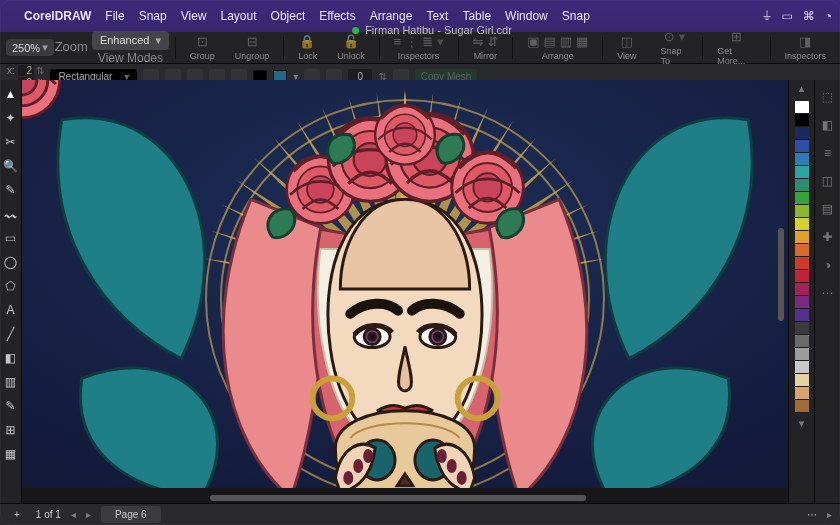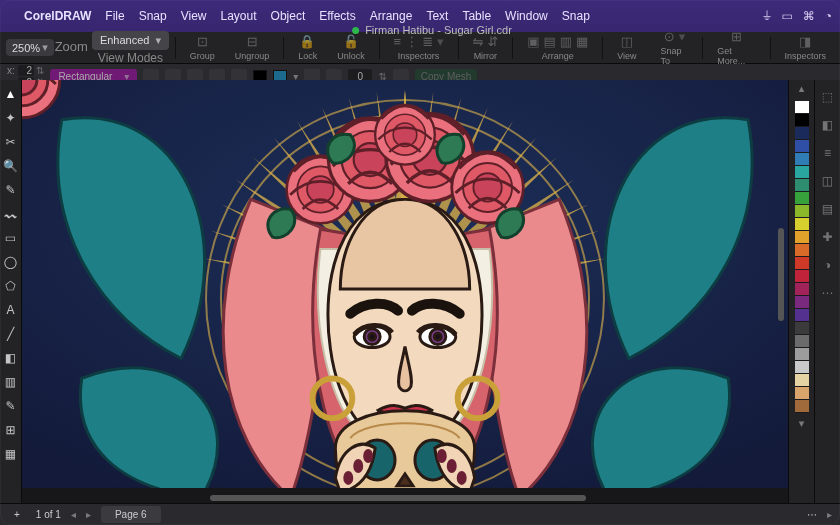--- a/index.html
+++ b/index.html
@@ -15,21 +15,21 @@
   .zoombox { display:flex; align-items:center; gap:2px; background:#3a3a3f; border-radius:4px; padding:2px 6px; color:#ddd; font-size:11px; }
   .viewmode { background:#444449; border-radius:4px; padding:3px 8px; font-size:11px; color:#ddd; display:flex; align-items:center; gap:6px; }
   .tlgroup { display:flex; flex-direction:column; align-items:center; gap:2px; color:#888; font-size:9px; padding:0 8px; }
   .tlgroup .iconrow { display:flex; gap:4px; color:#888; font-size:13px; opacity:.6; }
   .vsep { width:1px; height:22px; background:#111; margin:0 2px; }
   .propbar { height: 26px; background: #2a2a2e; border-bottom: 1px solid #0a0a0a; display:flex; align-items:center; padding:0 6px; gap:6px; font-size:10px; color:#aaa; }
   .propbar .numpair { display:flex; flex-direction:column; gap:1px; }
   .propbar .numpair .row { display:flex; align-items:center; gap:2px; }
   .propbar .numpair .lab { width:10px; text-align:center; color:#888; }
   .propbar .numpair .val { width:16px; background:#1d1d20; padding:0 2px; border-radius:2px; text-align:right; }
-  .propbar .dd { background:#701a75; border-radius:3px; padding:2px 8px; display:flex; align-items:center; gap:12px; }
+  .propbar .dd { background:#000000; border-radius:3px; padding:2px 8px; display:flex; align-items:center; gap:12px; }
   .propbar .sw { width:14px; height:14px; border:1px solid #111; }
   .propbar .sw.black { background:#000; }
   .propbar .sw.blue { background:#1c6b8f; }
   .propbar .num { width:24px; background:#1d1d20; padding:2px 4px; border-radius:2px; text-align:center; }
   .propbar .micon { width:16px; height:16px; background:#3a3a3f; border-radius:2px; opacity:.5; }
   .main { position:absolute; top:80px; left:0; right:0; bottom:22px; display:flex; }
   .tooldock { width:22px; background:#232326; display:flex; flex-direction:column; align-items:center; padding-top:6px; gap:8px; border-right:1px solid #0a0a0a; }
   .tooldock .tool { width:16px; height:16px; color:#c5c5c5; display:flex; align-items:center; justify-content:center; font-size:12px; cursor:pointer; }
   .tooldock .tool.sel { color:#fff; }
   .rightdock { width:26px; background:#232326; border-left:1px solid #0a0a0a; display:flex; flex-direction:column; }

